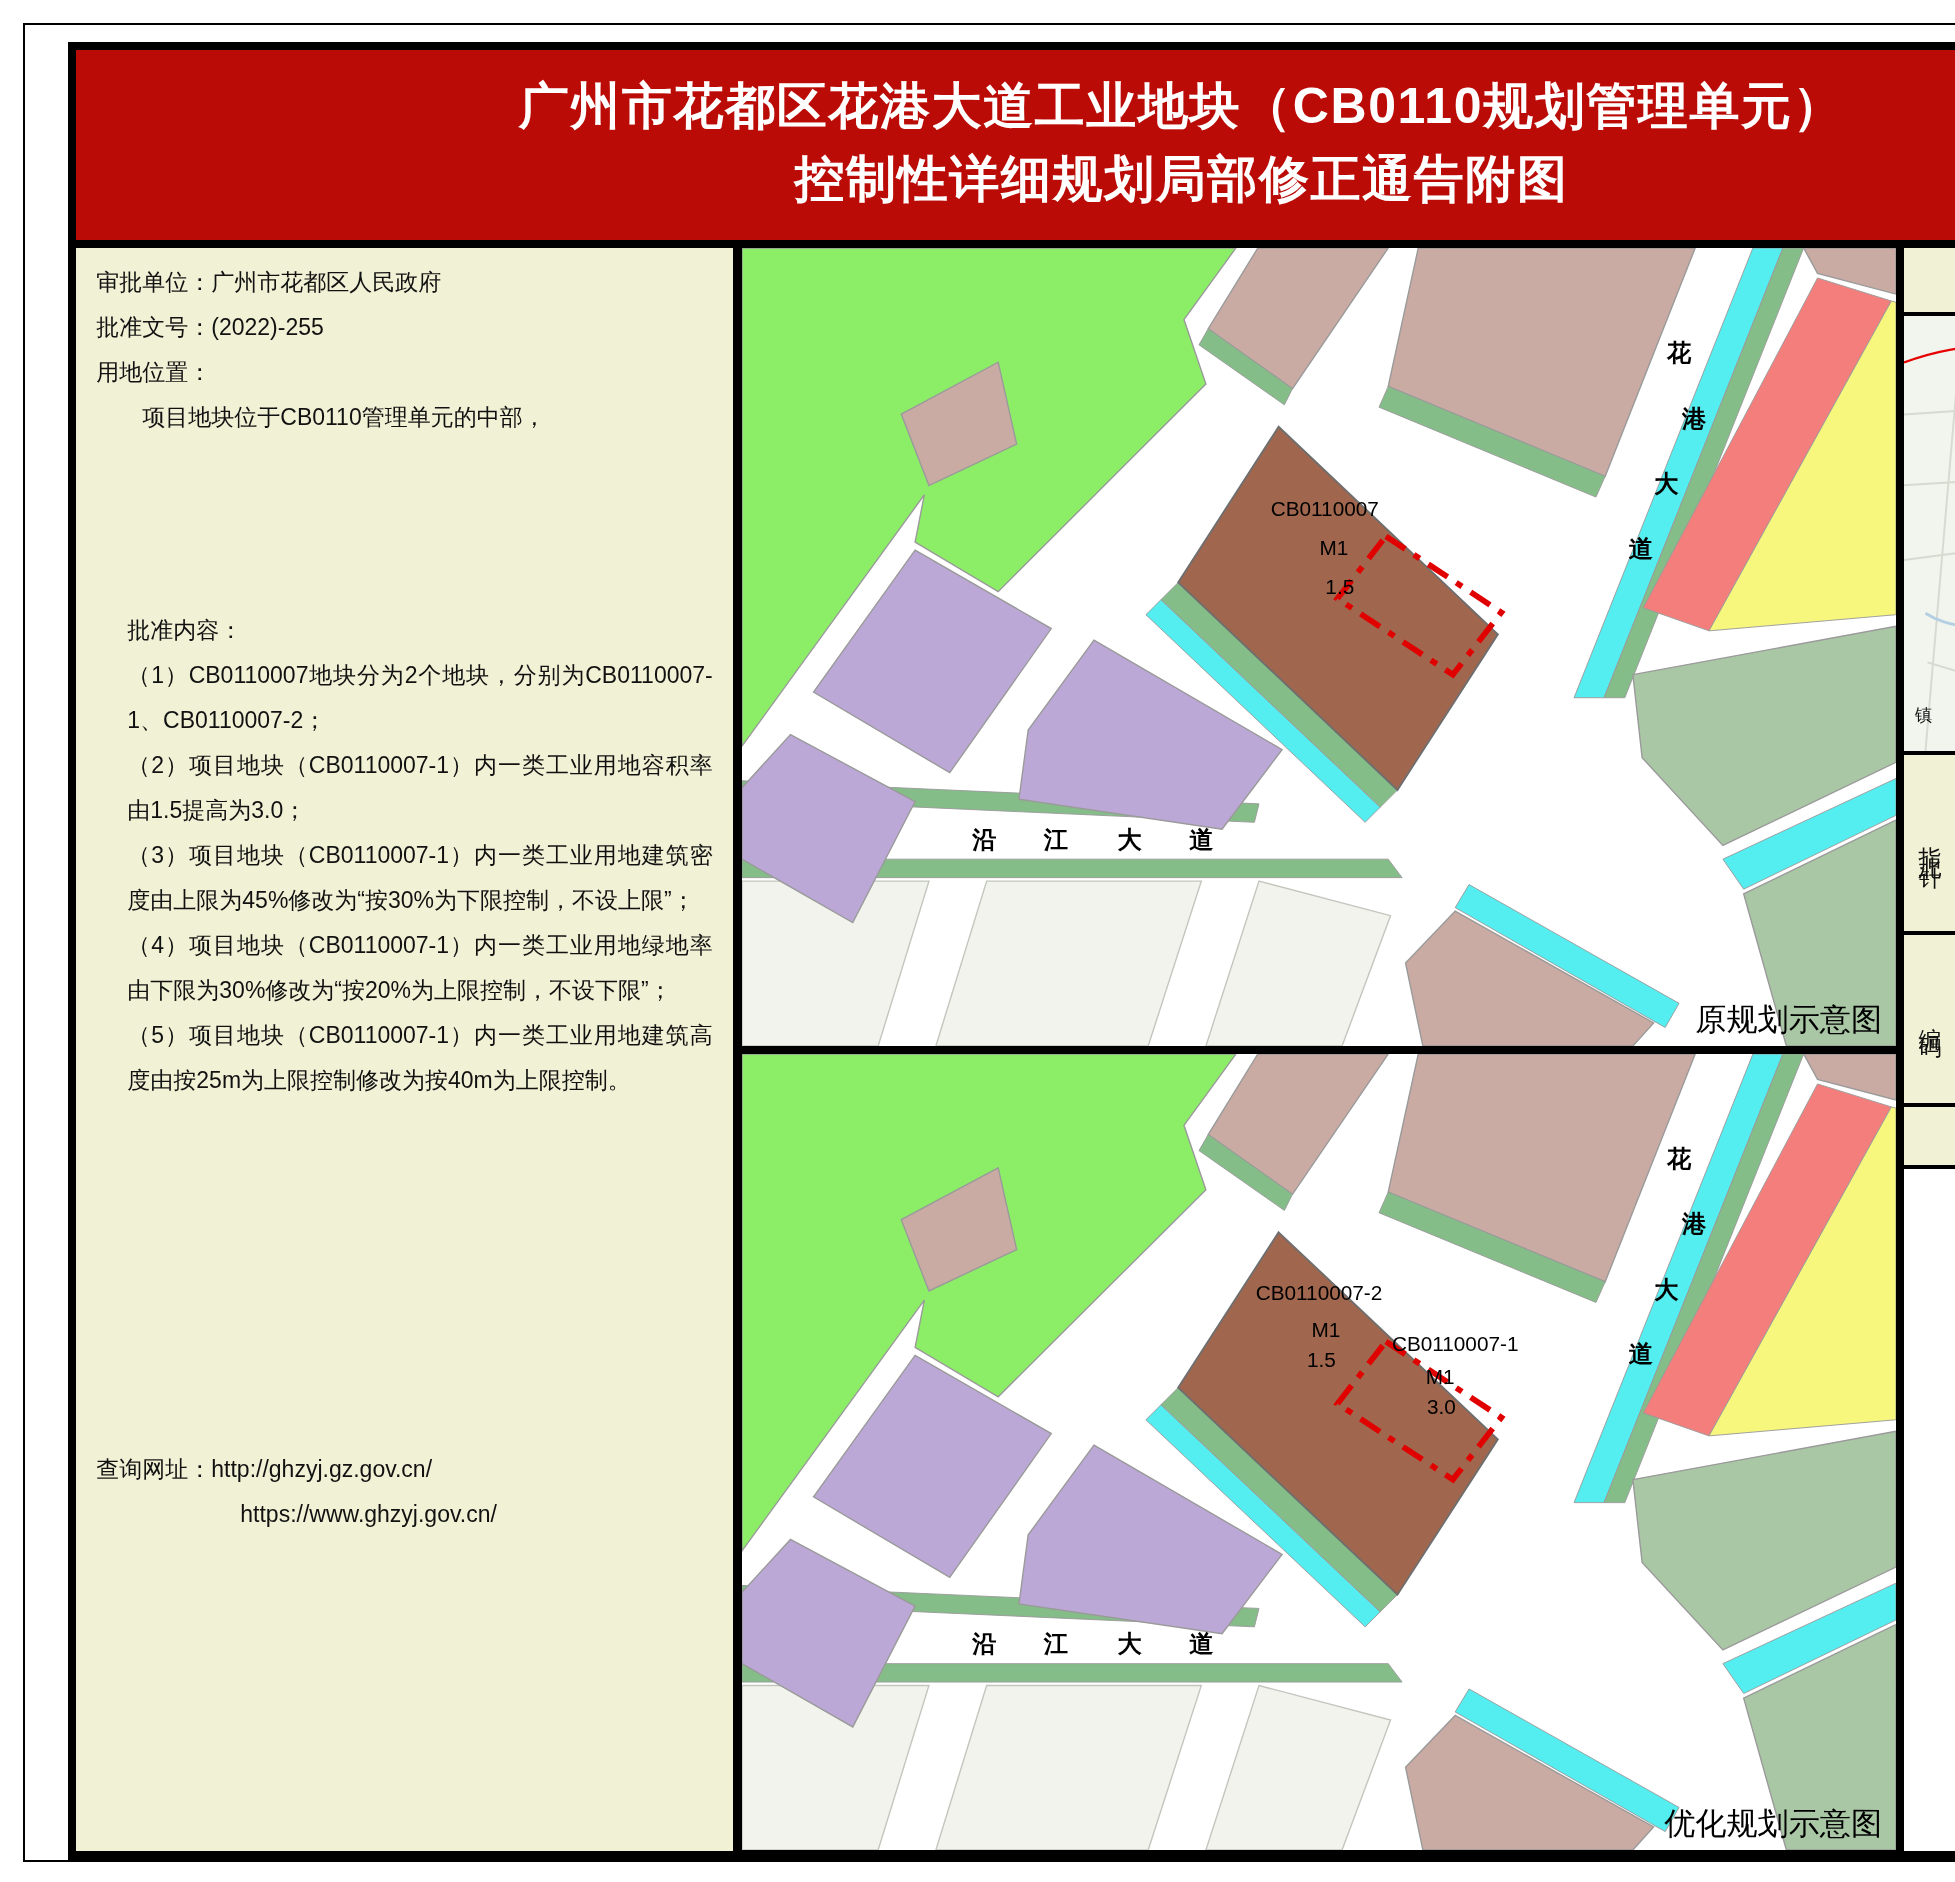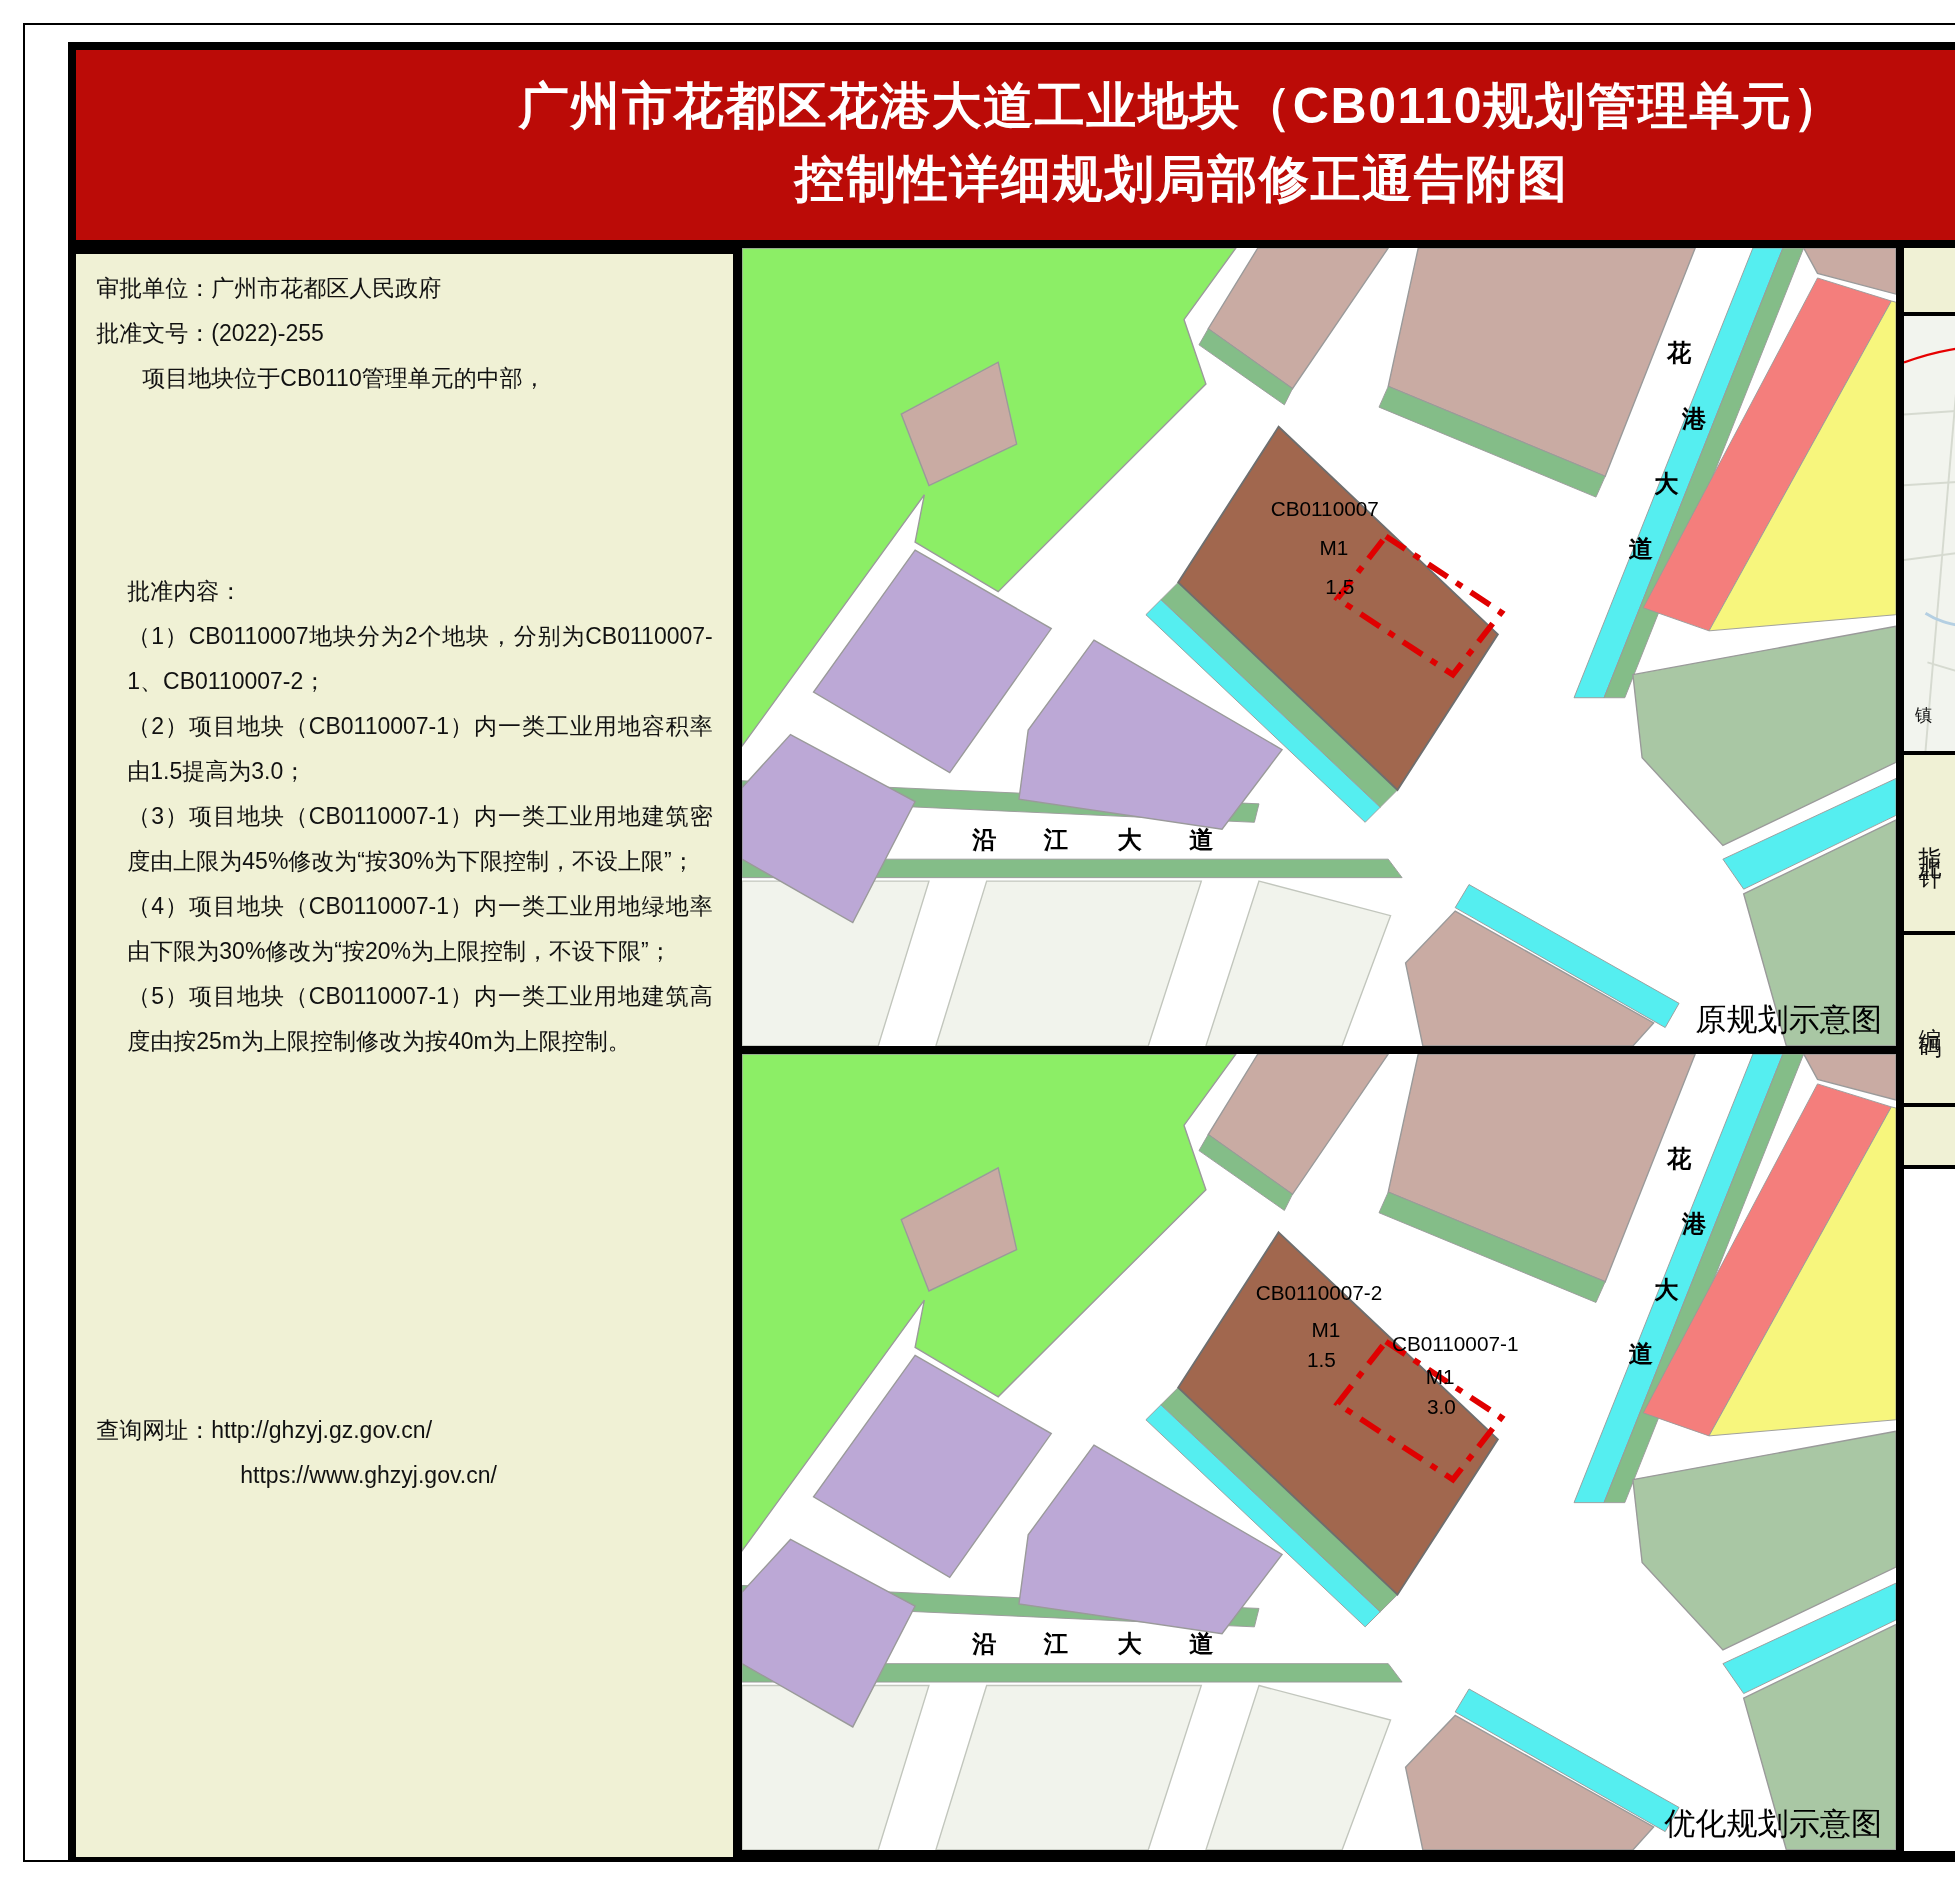--- a/index.html
+++ b/index.html
@@ -2,21 +2,21 @@
 <html style="font-size:6.3px"><head>
 <meta charset="utf-8">
 <style>
   html,body{margin:0;padding:0;background:#ffffff;}
   body{width:2346px;height:1883px;position:relative;font-family:"Liberation Sans","DejaVu Sans",sans-serif;color:#111;}
   .outer-border{position:absolute;left:23px;top:23px;width:2299px;height:1835px;border:2.3px solid #000;}
   .frame{position:absolute;left:68px;top:42px;width:2228px;height:1818px;background:#000;border:8.6px solid #000;box-sizing:border-box;}
   .frame-inner{position:absolute;left:0;top:0;width:2211px;height:1800px;}
   .banner{position:absolute;left:0;top:0;width:2211px;height:190px;background:#BB0B07;text-align:center;padding-top:20.3px;box-sizing:border-box;}
   .banner .t1,.banner .t2{color:#ffffff;font-weight:700;font-size:50px;line-height:73px;letter-spacing:1.6px;}
-  .panel-left{position:absolute;left:0;top:204px;width:657px;height:1603px;background:#F0F1D5;box-sizing:border-box;padding:11.7px 20.3px;font-size:23px;line-height:45px;}
+  .panel-left{position:absolute;left:0;top:198px;width:657px;height:1603px;background:#F0F1D5;box-sizing:border-box;padding:11.7px 20.3px;font-size:23px;line-height:45px;}
   .panel-left p{margin:0;}
   .approval-block{margin-top:168px;text-align:justify;margin-left:31px;}
   .notes-block{margin-top:344px;}
   .url2{padding-left:144px;}
   .maps-col{position:absolute;left:666px;top:0;width:1154px;height:1800px;}
   .map-box{position:absolute;left:0;width:1154px;background:#fff;overflow:hidden;}
   .map-top{top:198px;height:798px;}
   .map-bottom{top:1004px;height:796px;}
   .map-box svg{display:block;width:100%;height:100%;}
   
@@ -55,20 +55,21 @@
   <div class="frame-inner">
 
     <div class="banner">
       <div class="t1">广州市花都区花港大道工业地块（CB0110规划管理单元）</div>
       <div class="t2">控制性详细规划局部修正通告附图</div>
     </div>
 
     <div class="panel-left">
       <p>审批单位：广州市花都区人民政府</p>
       <p>批准文号：(2022)-255</p>
+      <p>用地位置：</p>
       <p>　　项目地块位于CB0110管理单元的中部，</p>
 
       <div class="approval-block">
         <p>批准内容：</p>
         <p>（1）CB0110007地块分为2个地块，分别为CB0110007-1、CB0110007-2；</p>
         <p>（2）项目地块（CB0110007-1）内一类工业用地容积率由1.5提高为3.0；</p>
         <p>（3）项目地块（CB0110007-1）内一类工业用地建筑密度由上限为45%修改为“按30%为下限控制，不设上限”；</p>
         <p>（4）项目地块（CB0110007-1）内一类工业用地绿地率由下限为30%修改为“按20%为上限控制，不设下限”；</p>
         <p>（5）项目地块（CB0110007-1）内一类工业用地建筑高度由按25m为上限控制修改为按40m为上限控制。</p>
       </div>

